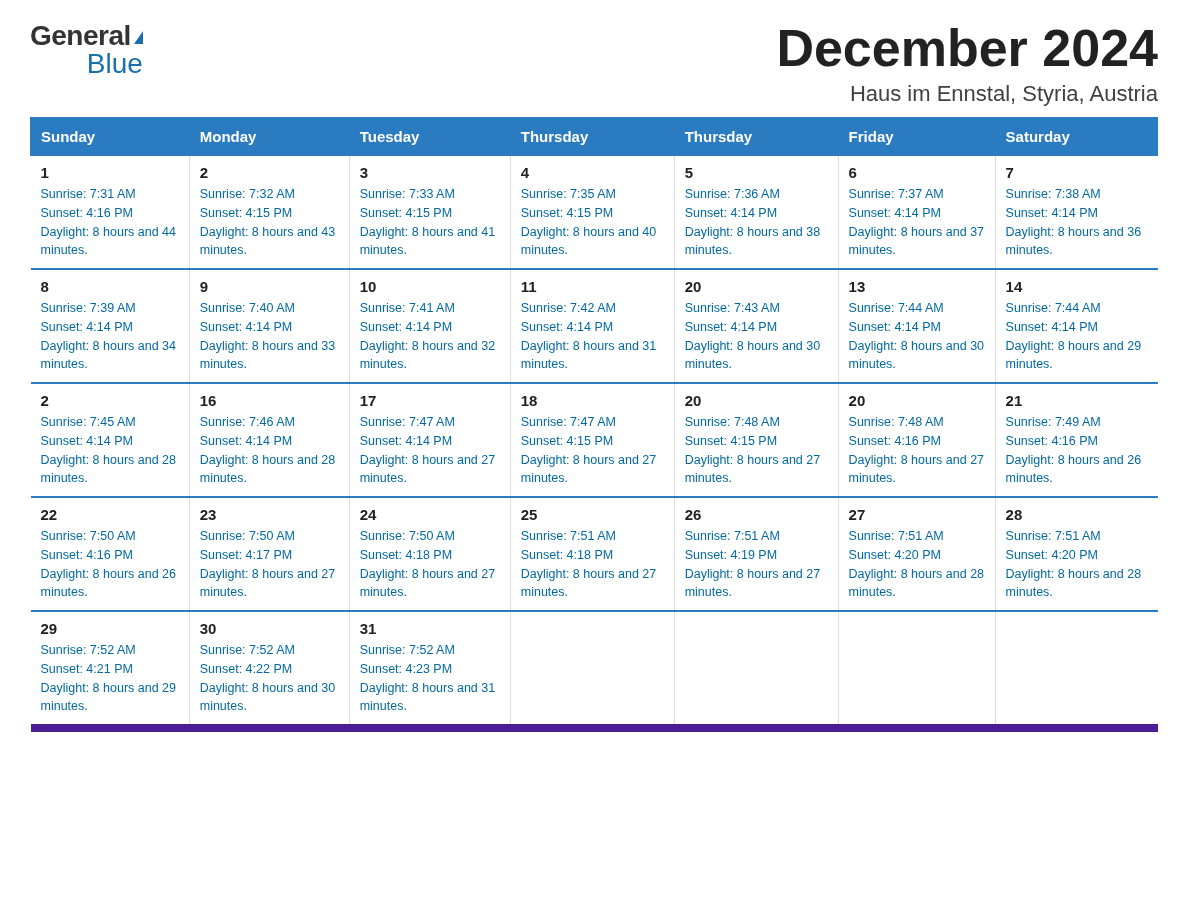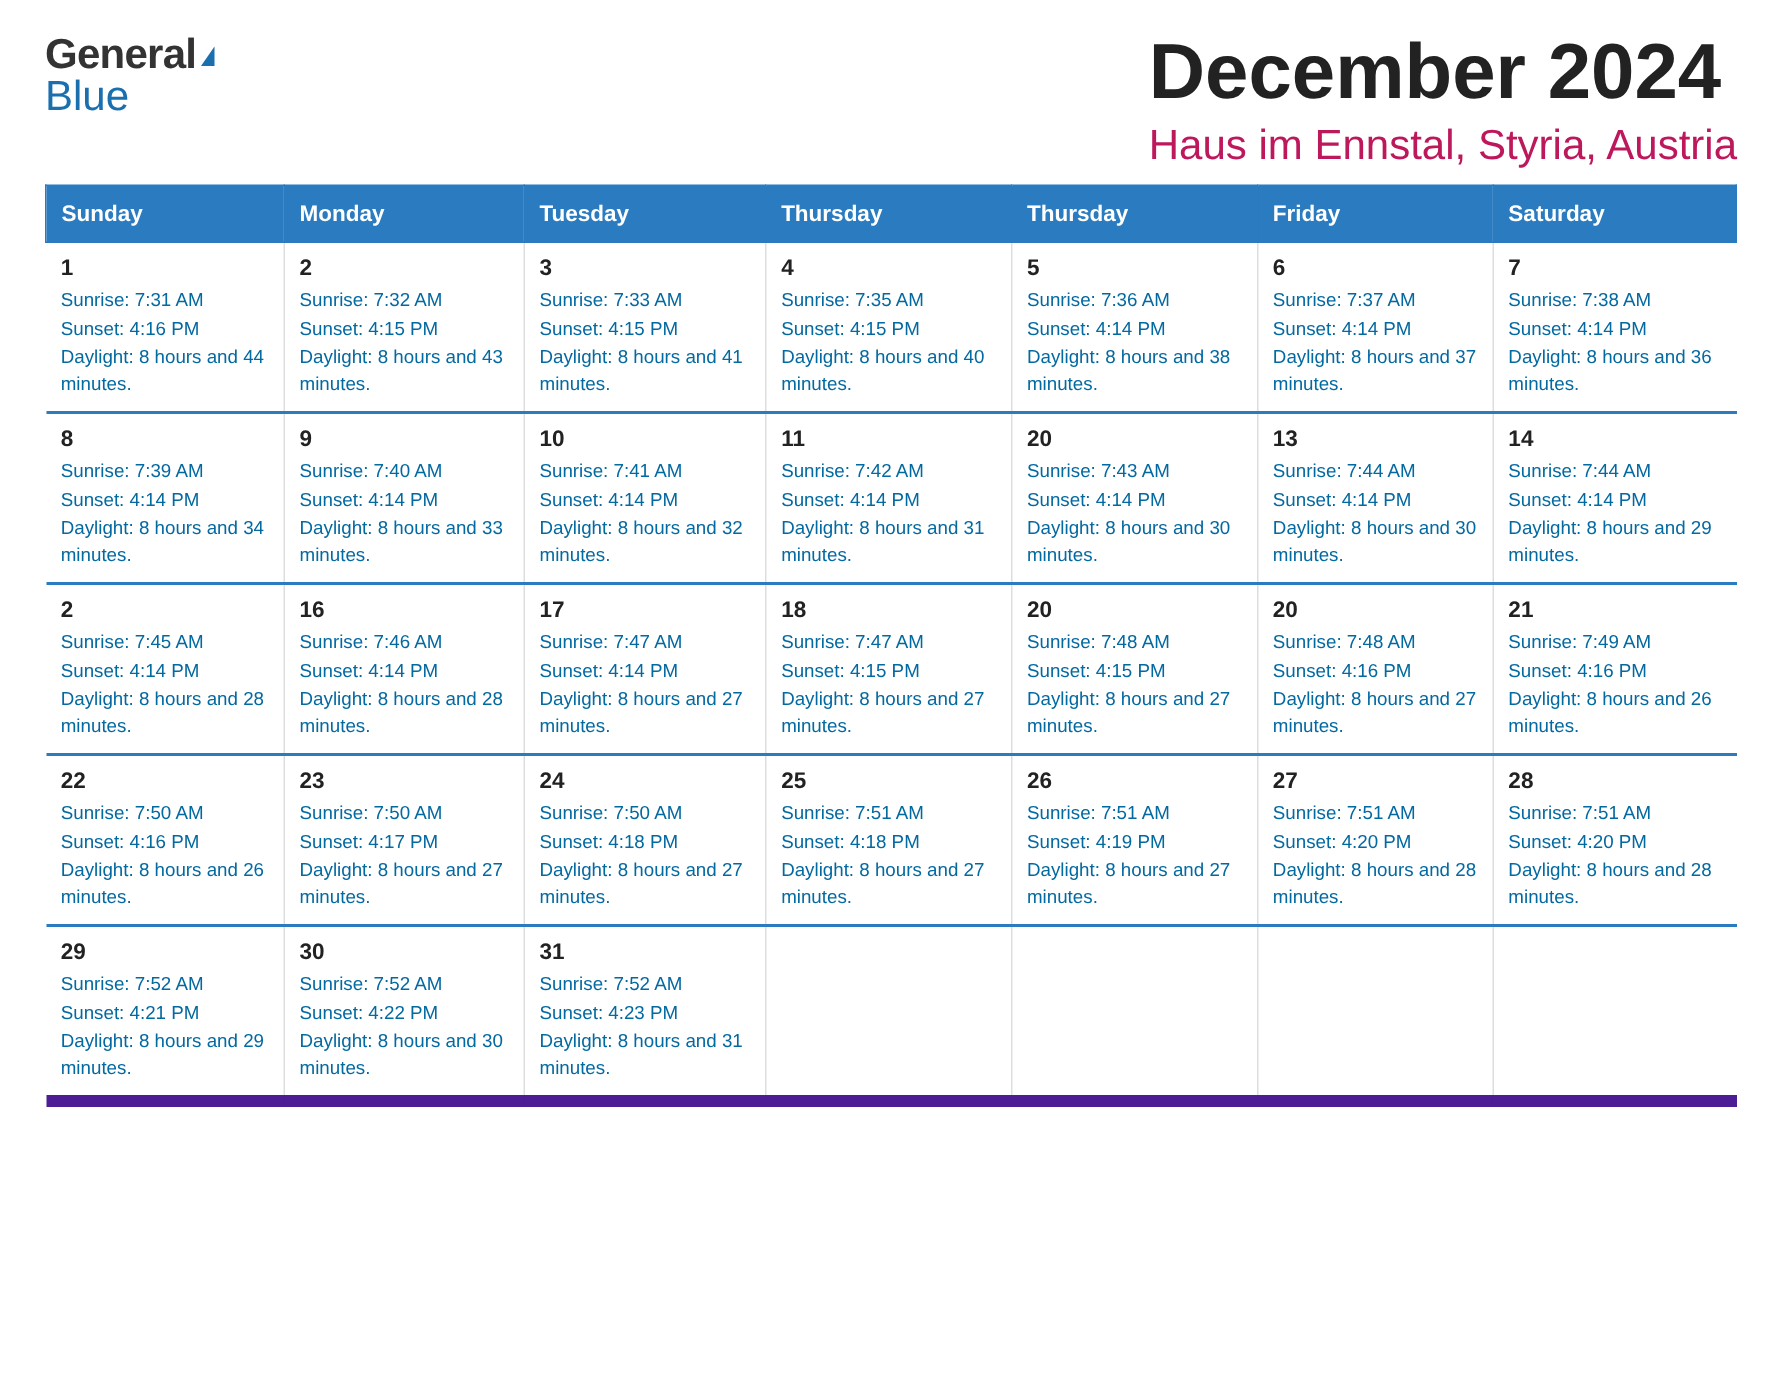--- a/index.html
+++ b/index.html
@@ -12,46 +12,47 @@
     }
     .header {
       display: flex;
       justify-content: space-between;
       align-items: flex-start;
       margin-bottom: 10px;
     }
     .logo {
       display: flex;
       flex-direction: column;
-      align-items: flex-start;
+      align-items: flex-end;
     }
     .logo-top {
       font-size: 28px;
       font-weight: bold;
       color: #333;
       letter-spacing: -0.5px;
     }
     .logo-bottom {
       font-size: 28px;
       font-weight: normal;
       color: #1a6faf;
       margin-top: -4px;
     }
     .title-block {
+      text-align: right;
     }
     .title-block h1 {
       font-size: 52px;
       font-weight: bold;
       color: #222;
       line-height: 1.1;
     }
     .title-block h2 {
-      font-size: 28px;
+      font-size: 22px;
       font-weight: normal;
-      color: #be185d;
+      color: #404040;
       margin-top: 4px;
     }
     table {
       width: 100%;
       border-collapse: collapse;
       margin-top: 0;
     }
     thead tr th {
       background-color: #2a7bbf;
       color: #fff;

